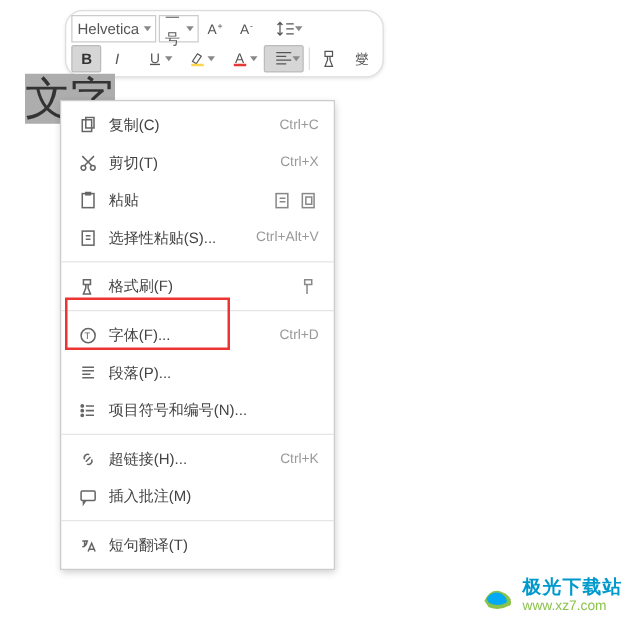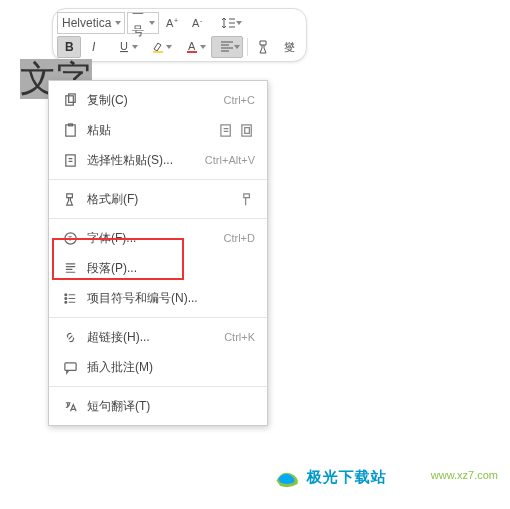--- a/index.html
+++ b/index.html
@@ -28,21 +28,21 @@
   .menu-label { flex: 1; padding-left: 6px; font-size: 12px; }
   .menu-shortcut { color: #999; font-size: 11px; }
   .menu-right-icons { display:flex; gap:6px; }
   .menu-right-icons svg { width:15px; height:15px; stroke:#888; fill:none; stroke-width:1.3; }
   .menu-sep { height: 1px; background: #e5e5e5; margin: 4px 0; }
   
   .highlight-box { position: absolute; top: 238px; left: 52px; width: 132px; height: 42px; border: 2px solid #e33; pointer-events: none; }
   
   .watermark { position: absolute; bottom: 18px; right: 12px; display: flex; align-items: center; gap: 6px; }
   .wm-logo { width: 28px; height: 28px; }
-  .wm-text { display:flex; line-height:1.1;gap:44px; }
+  .wm-text { display:flex; flex-direction:column; line-height:1.1; }
   .wm-cn { font-size: 15px; color: #0099cc; font-weight: bold; letter-spacing:1px; }
   .wm-url { font-size: 11px; color: #8bc34a; }
 </style>
 </head>
 <body>
 
 <div class="toolbar">
   <div class="toolbar-row">
     <div class="font-select font-name">
       <span>Helvetica</span>
@@ -133,20 +133,31 @@
           <rect x="3" y="3" width="8" height="10"></rect>
           <rect x="6" y="1" width="7" height="9"></rect>
         </svg>
       </span>
     <span class="menu-label">复制(C)</span>
     <span class="menu-shortcut">Ctrl+C</span>
   </div>
   <div class="menu-item">
     <span class="menu-icon">
         <svg viewBox="0 0 16 16">
+          <circle cx="4" cy="12" r="2"></circle>
+          <circle cx="12" cy="12" r="2"></circle>
+          <path d="M5 10L13 2M11 10L3 2"></path>
+        </svg>
+      </span>
+    <span class="menu-label">剪切(T)</span>
+    <span class="menu-shortcut">Ctrl+X</span>
+  </div>
+  <div class="menu-item">
+    <span class="menu-icon">
+        <svg viewBox="0 0 16 16">
           <rect x="3" y="2" width="10" height="12"></rect>
           <rect x="6" y="1" width="4" height="2"></rect>
         </svg>
       </span>
     <span class="menu-label">粘贴</span>
     <span class="menu-right-icons">
       <svg viewBox="0 0 16 16">
           <rect x="2" y="2" width="10" height="12"></rect>
           <path d="M5 6h5M5 9h5"></path>
         </svg>

